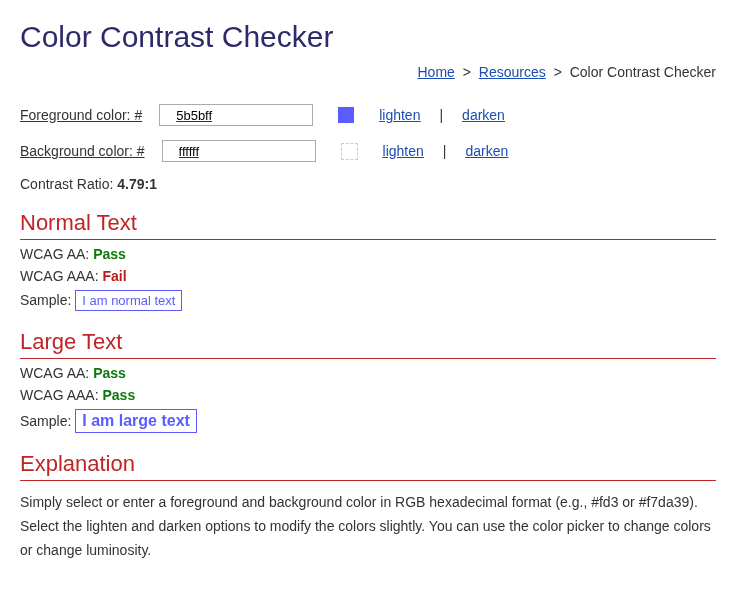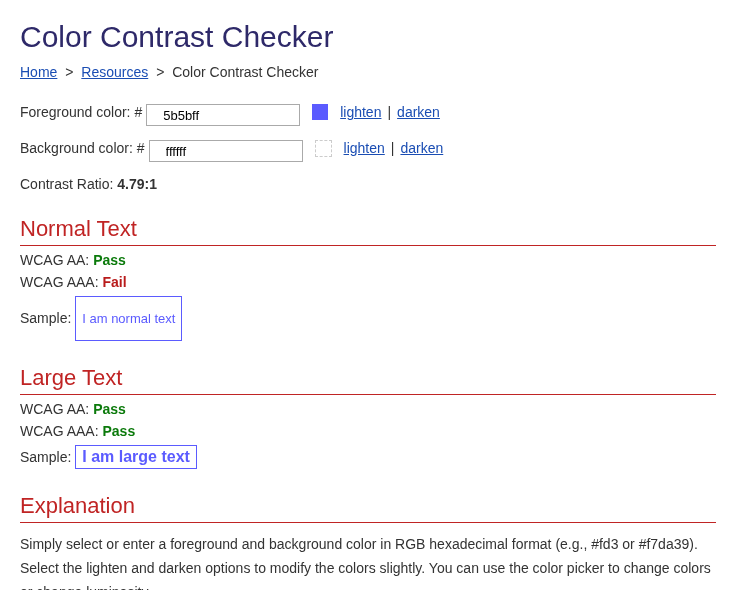--- a/index.html
+++ b/index.html
@@ -14,45 +14,47 @@
     h1 {
       color: #2e2969;
       font-weight: 400;
       font-size: 30px;
       margin: 0 0 10px 0;
     }
     h2 {
       color: #c02424;
       font-weight: 400;
       font-size: 22px;
-      margin: 24px 0 6px 0;
+      margin: 18px 0 6px 0;
       border-bottom: 1px solid #c02424;
       padding-bottom: 3px;
     }
     a {
       color: #1a4db3;
       text-decoration: underline;
     }
     .breadcrumb {
       margin-bottom: 24px;
       font-size: 14px;
+      text-align: right;
     }
     .breadcrumb .sep {
       margin: 0 4px;
       color: #333;
       text-decoration: none;
     }
     .breadcrumb .current {
       color: #333;
     }
     .color-row {
       margin-bottom: 14px;
       display: flex;
-      align-items: flex-start;
-      gap: 4px;
+      align-items: center;
+      gap: 17px;
+      text-decoration: underline;
     }
     .color-row label {
       color: #333;
     }
     .color-row input {
       font-family: Arial, sans-serif;
       font-size: 13px;
       border: 1px solid #aaa;
       padding: 2px 16px;
       width: 120px;
@@ -93,21 +95,21 @@
     }
     .fail {
       color: #b91c1c;
       font-weight: bold;
     }
     .sample-normal {
       display: inline-block;
       border: 1px solid #5b5bff;
       background: #ffffff;
       color: #5b5bff;
-      padding: 14px 6px;
+      padding: 2px 6px;
       font-size: 13px;
     }
     .sample-large {
       display: inline-block;
       border: 1px solid #5b5bff;
       background: #ffffff;
       color: #5b5bff;
       padding: 2px 6px;
       font-size: 16px;
       font-weight: bold;

